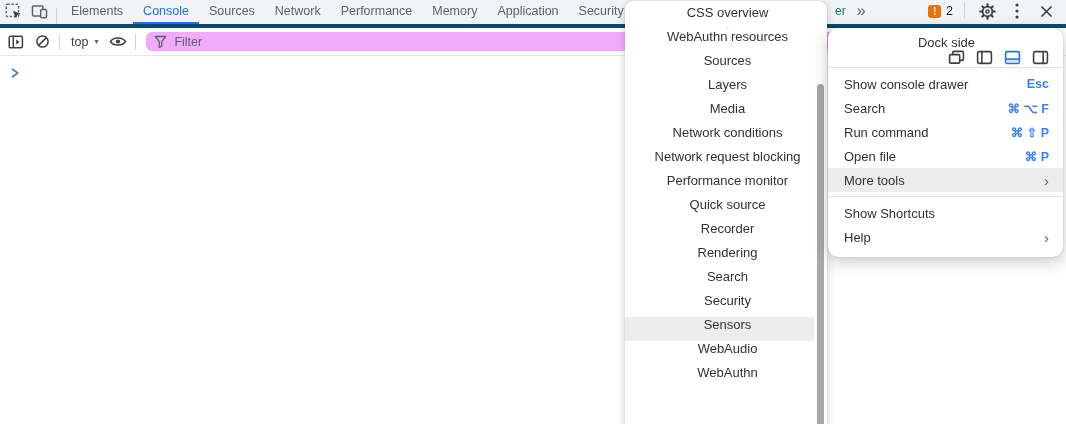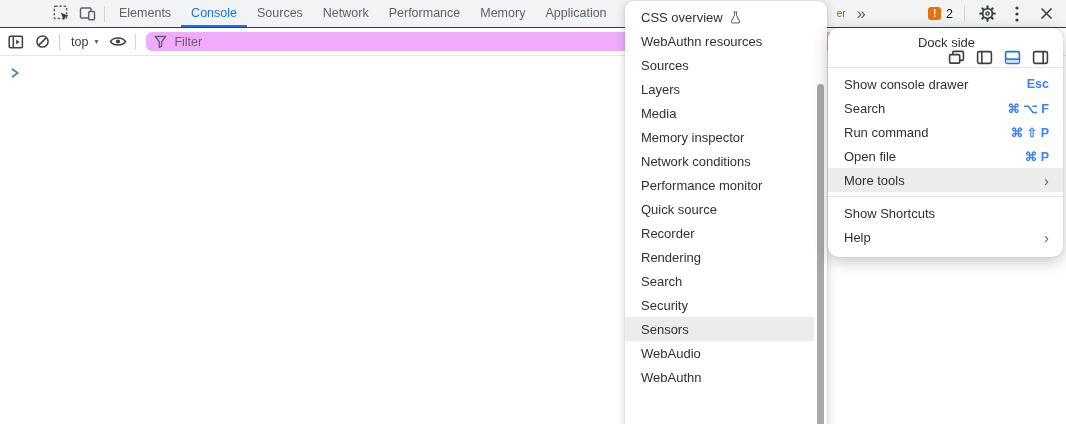--- a/index.html
+++ b/index.html
@@ -3,33 +3,33 @@
 <meta charset="utf-8">
 <style>
   * { margin:0; padding:0; box-sizing:border-box; }
   html,body { width:1066px; height:424px; }
   body {
     position:relative; overflow:hidden; background:#fff;
     font-family:"Liberation Sans", sans-serif; color:#3c4043;
   }
   
   .row1 {
-    display:flex; align-items:center; height:28px;
-    background:#f1f3f4; border-bottom:1px solid #0c4a6e;padding-left:48px;
+    display:flex; align-items:flex-end; height:28px;
+    background:#f1f3f4; border-bottom:4px solid #0c4a6e;
   }
   .icon-btn { width:26px; height:26px; display:flex; align-items:center; justify-content:center; flex:none; }
   .vdiv { width:1px; height:16px; background:#d0d4d8; margin:0 4px; flex:none; }
   .tab-strip { display:flex; height:100%; }
   .tab {
     height:100%; display:flex; align-items:center; padding:0 10px;
     font-size:12.5px; color:#5f6368; border-bottom:2px solid transparent; white-space:nowrap;
   }
   .tab.active { color:#1a73e8; border-bottom-color:#1a73e8; }
   .right-group { margin-left:auto; display:flex; align-items:center; gap:11px; padding-right:10px; }
-  .tab-frag { font-size:10px; color:#4d7c0f; }
+  .tab-frag { font-size:12px; color:#0f766e; }
   .chev2 { font-size:16px; color:#5f6368; letter-spacing:-1.5px; line-height:1; }
   .spacerw { width:42px; }
   .badge-group { display:flex; align-items:center; gap:5px; }
   .badge {
     width:13px; height:13px; border-radius:3px; background:#e8710a; color:#fff;
     font-size:10px; font-weight:bold; display:flex; align-items:center; justify-content:center;
   }
   .count { font-size:12.5px; color:#202124; }
   
   .row2 {
@@ -52,21 +52,21 @@
   .prompt { position:absolute; left:11px; top:8px; }
   
   .submenu {
     position:absolute; left:625px; top:1px; width:202px; height:446px;
     background:#fff; border-radius:8px; z-index:5;
     box-shadow:0 2px 10px rgba(0,0,0,.20), 0 0 1px rgba(0,0,0,.25);
     padding:4px 13px 0 0;
   }
   .sub-item {
     height:24px; display:flex; align-items:center; gap:7px;
-    padding-left:16px; font-size:13px; color:#303134; white-space:nowrap;
+    padding-left:16px; font-size:13px; color:#303134; white-space:nowrap;flex-direction:column;
   }
   .sub-item.hl { background:#ececec; }
   .sub-scroll {
     position:absolute; right:3px; top:83px; bottom:4px; width:7px;
     border-radius:4px; background:#a9a9a9;
   }
   
   .menu {
     position:absolute; left:828px; top:28px; width:235px; background:#fff;
     border-radius:10px; z-index:6; padding:7px 0 8px;
@@ -204,24 +204,24 @@
       <div class="sub-item">
         <span>Sources</span>
       </div>
       <div class="sub-item">
         <span>Layers</span>
       </div>
       <div class="sub-item">
         <span>Media</span>
       </div>
       <div class="sub-item">
-        <span>Memory inspector</span>
-      </div>
-      <div class="sub-item">
         <span>Network conditions</span>
+      </div>
+      <div class="sub-item">
+        <span>Network request blocking</span>
       </div>
       <div class="sub-item">
         <span>Performance monitor</span>
       </div>
       <div class="sub-item">
         <span>Quick source</span>
       </div>
       <div class="sub-item">
         <span>Recorder</span>
       </div>

